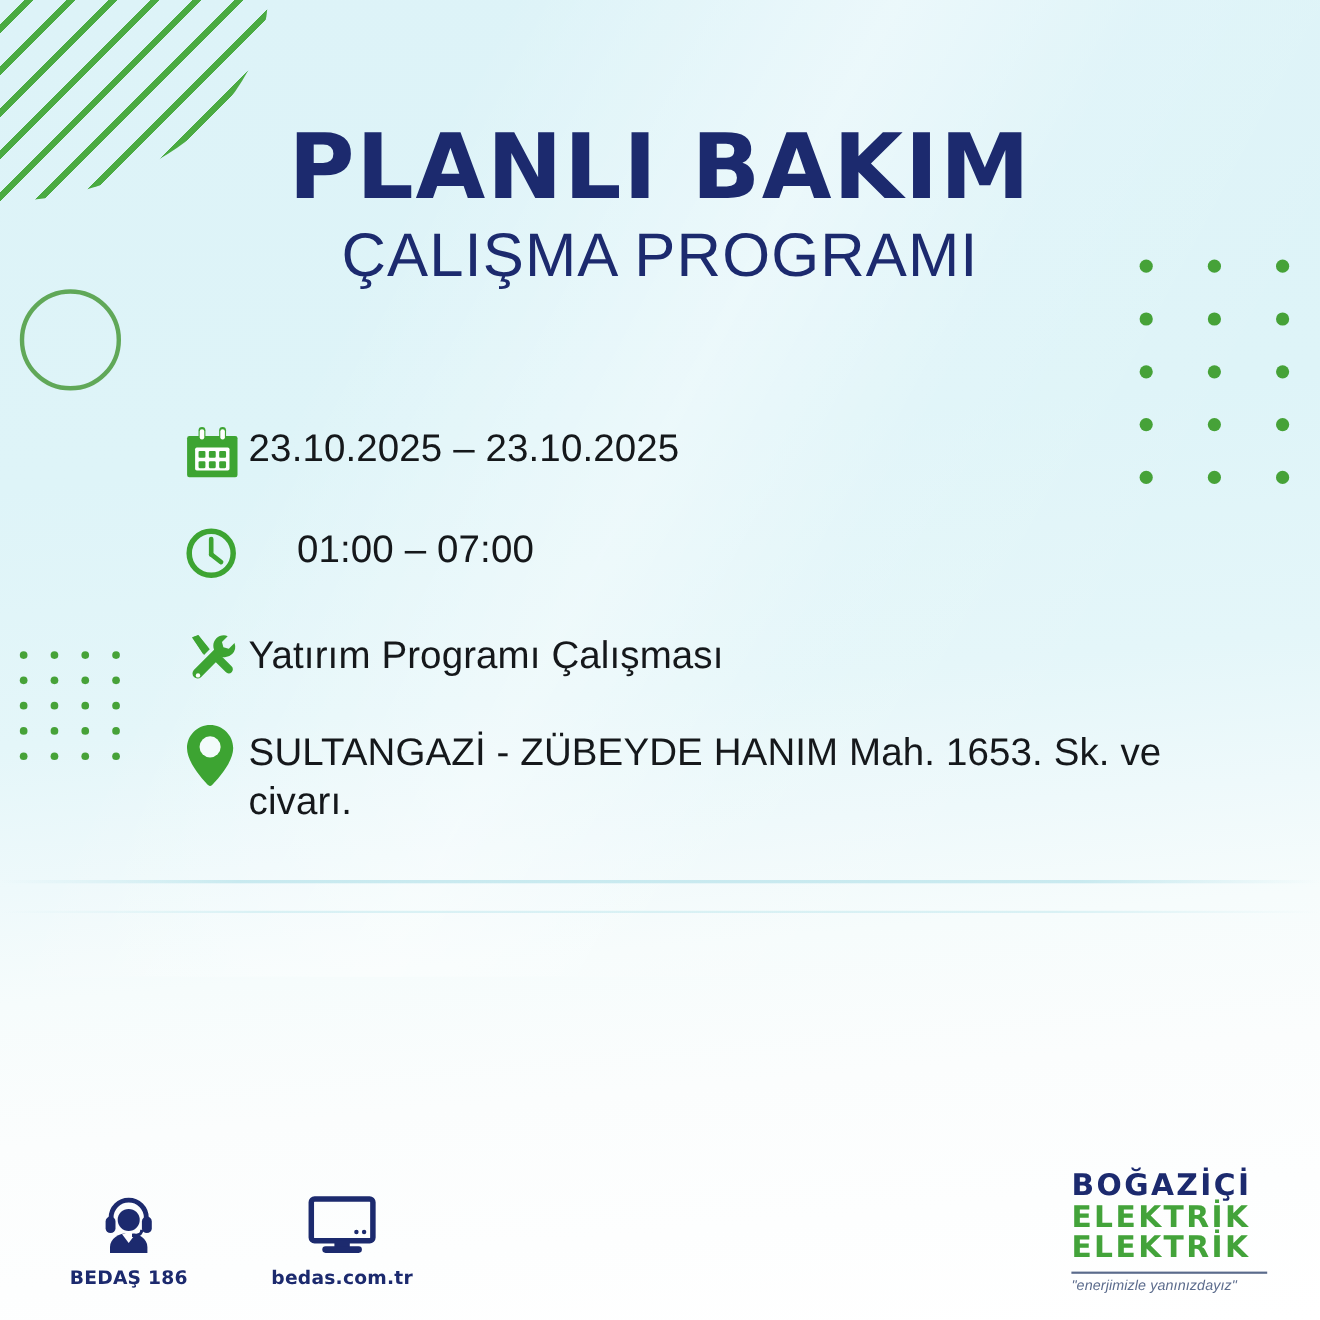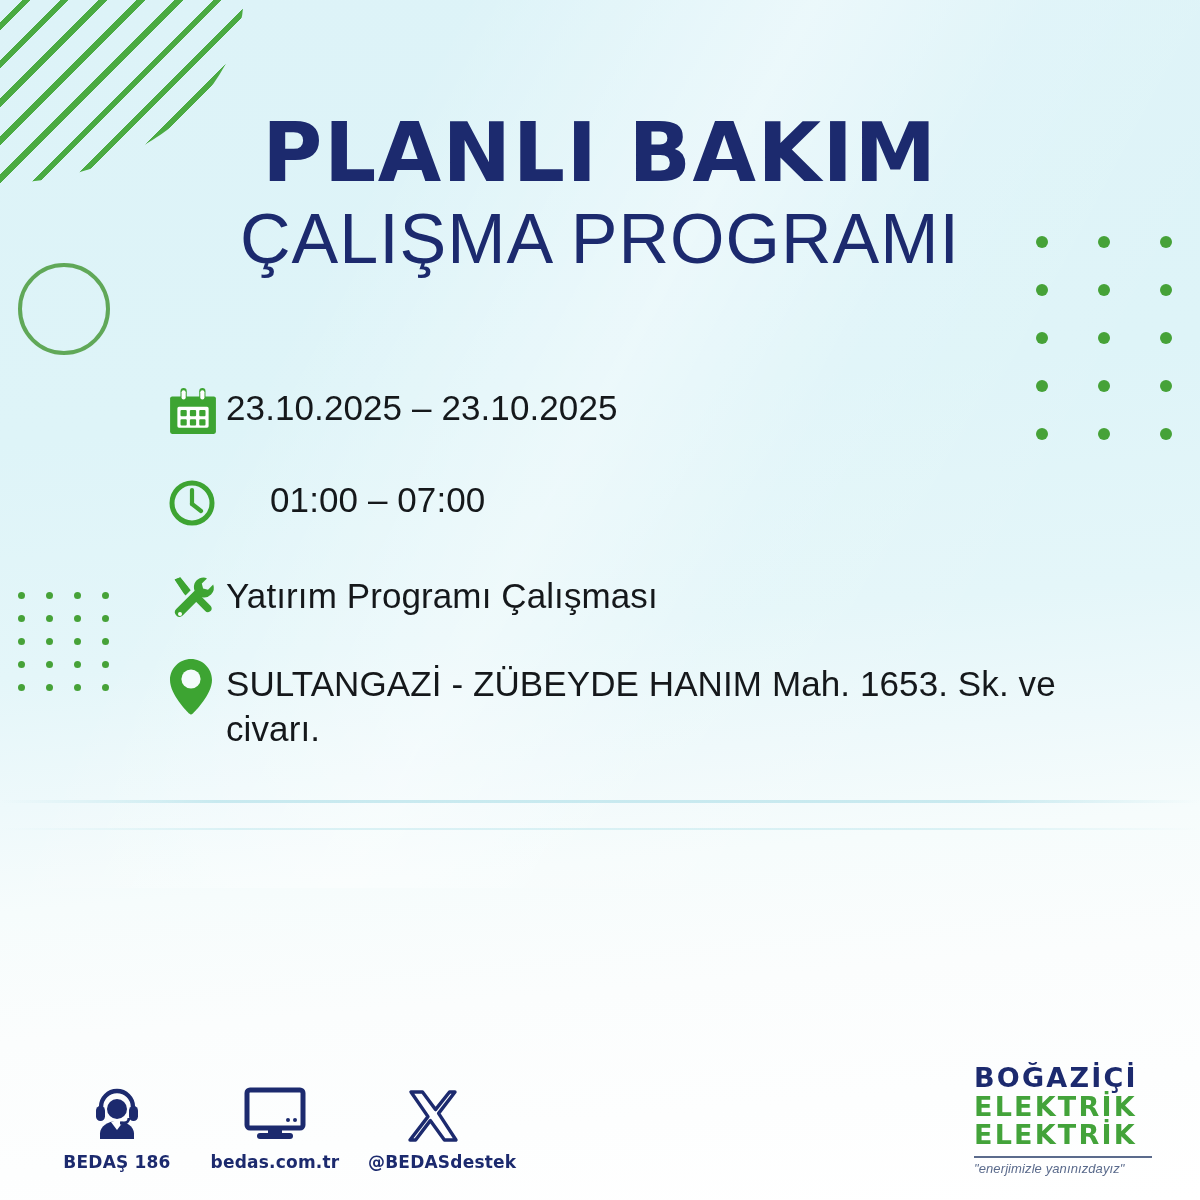--- a/index.html
+++ b/index.html
@@ -134,21 +134,21 @@
     display: block;
     font-size: 82px;
     font-weight: 700;
     letter-spacing: 1.5px;
     color: #1c2a6e;
     font-family: "DejaVu Sans", sans-serif;
   }
   .headline .l2 {
     display: block;
     margin-top: 10px;
-    font-size: 70px;
+    font-size: 56px;
     font-weight: 400;
     letter-spacing: 1px;
     color: #1c2a6e;
     font-family: "Liberation Sans", sans-serif;
   }
 
   
   .info {
     position: absolute;
     left: 168px;
@@ -189,21 +189,21 @@
     bottom: 0;
     width: 1200px;
     height: 200px;
   }
   .contacts {
     position: absolute;
     left: 52px;
     bottom: 28px;
     display: flex;
     align-items: flex-end;
-    gap: 28px;
+    gap: 64px;
   }
   .contact {
     width: 130px;
     text-align: center;
   }
   .contact .cico {
     height: 62px;
     display: flex;
     align-items: flex-end;
     justify-content: center;
@@ -396,28 +396,20 @@
             <rect x="3" y="3" width="56" height="38" rx="3" fill="none" stroke="#1c2a6e" stroke-width="5"></rect>
             <rect x="24" y="41" width="14" height="7" fill="#1c2a6e"></rect>
             <rect x="13" y="46" width="36" height="6" rx="3" fill="#1c2a6e"></rect>
             <circle cx="44" cy="33" r="2" fill="#1c2a6e"></circle>
             <circle cx="51" cy="33" r="2" fill="#1c2a6e"></circle>
           </svg>
         </div>
         <div class="clabel">bedas.com.tr</div>
       </div>
 
-      <div class="contact">
-        <div class="cico">
-          <svg width="52" height="54" viewBox="0 0 52 54" aria-hidden="true">
-            <path d="M4 3h11.5l13 17.6L42.5 3H48L31.6 24.4 49 51H37.4L23.3 31.6 8.6 51H3l18-23.4z" fill="none" stroke="#1c2a6e" stroke-width="3.4" stroke-linejoin="round"></path>
-          </svg>
-        </div>
-        <div class="clabel">@BEDASdestek</div>
-      </div>
 
     </div>
 
     <div class="logo">
       <div class="lrow navy">BOĞAZİÇİ</div>
       <div class="lrow green">ELEKTRİK</div>
       <div class="lrow green">ELEKTRİK</div>
       <div class="rule"></div>
       <div class="tag">"enerjimizle yanınızdayız"</div>
     </div>

